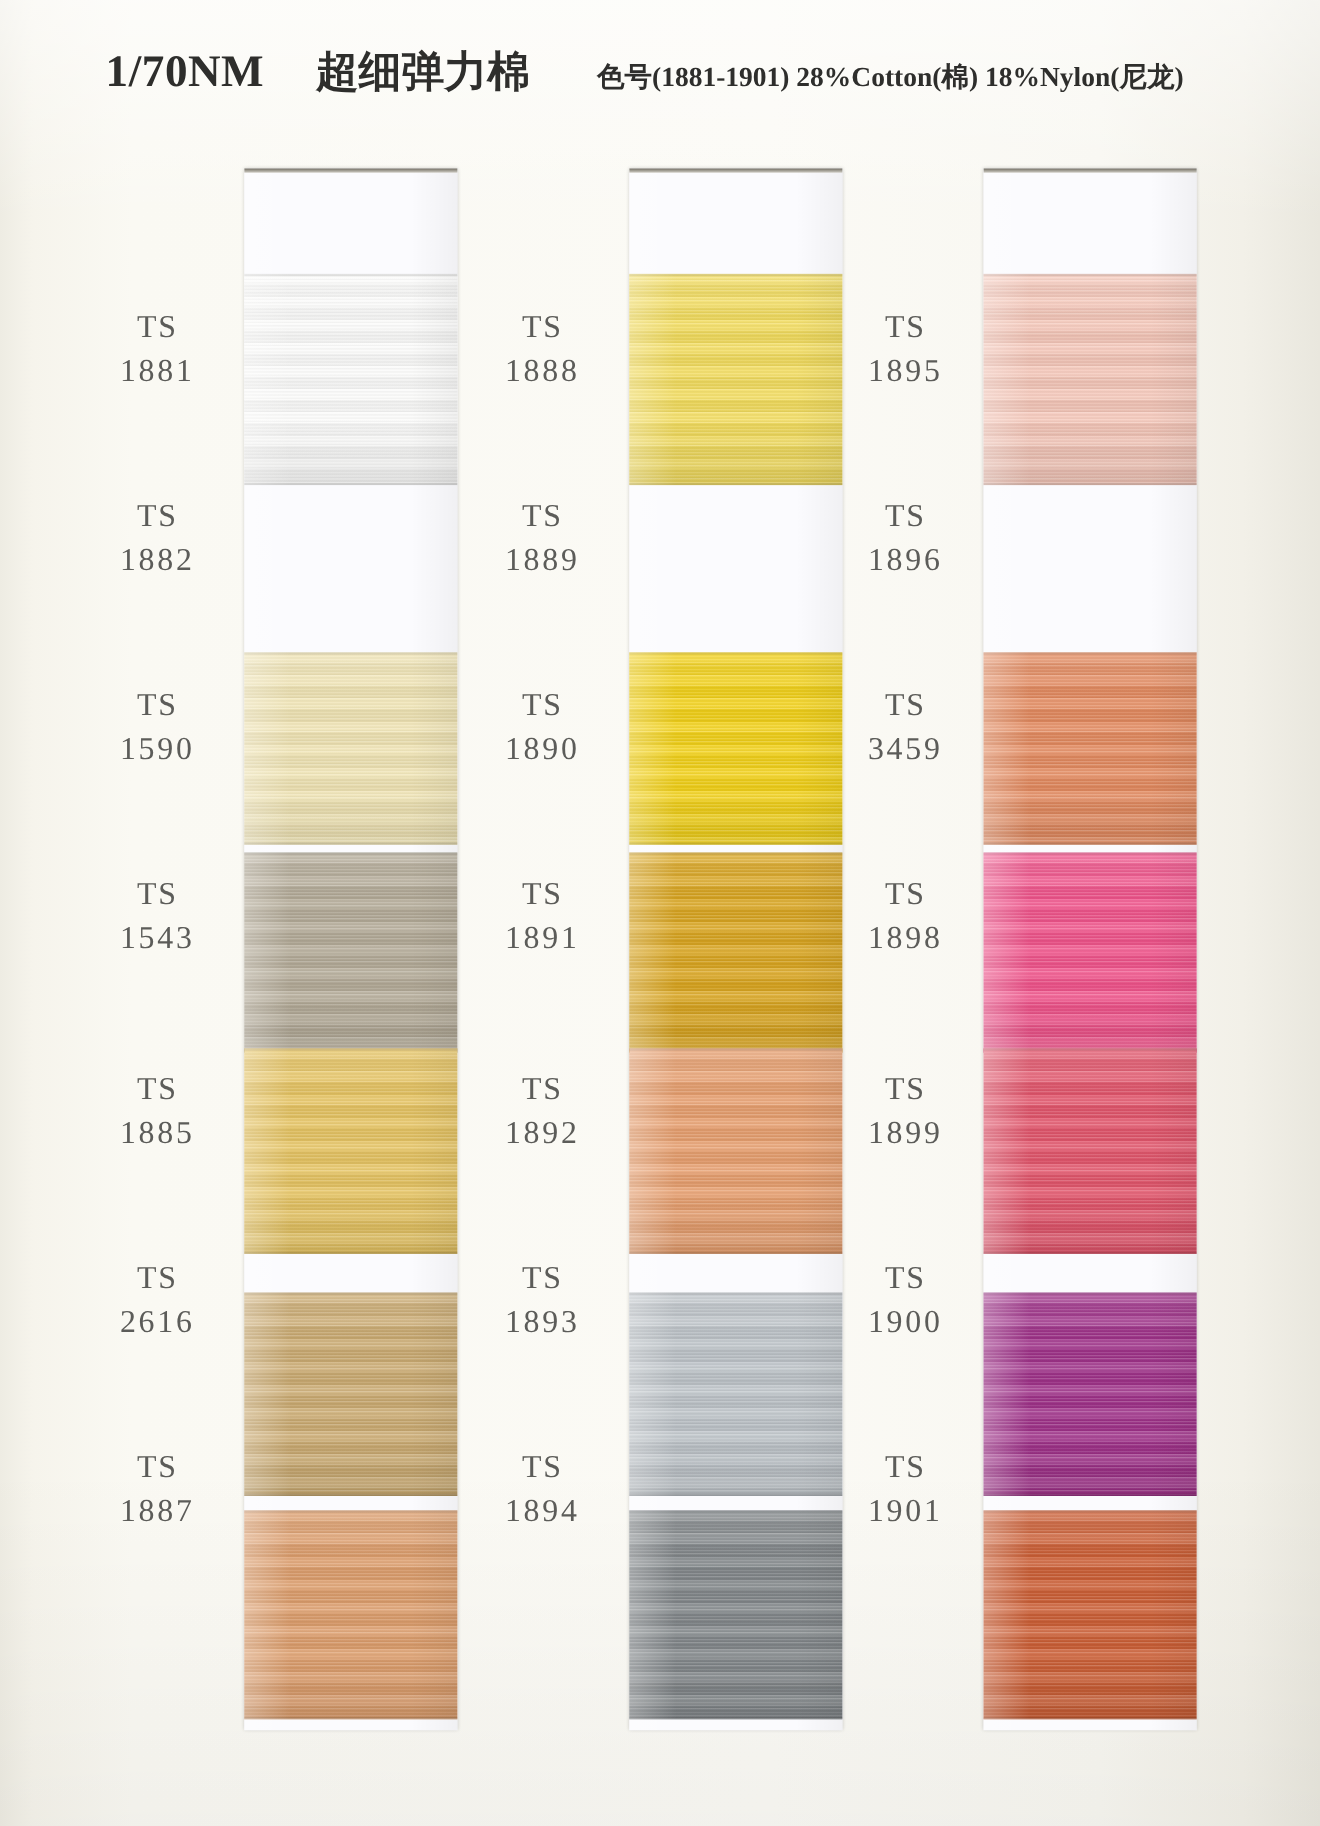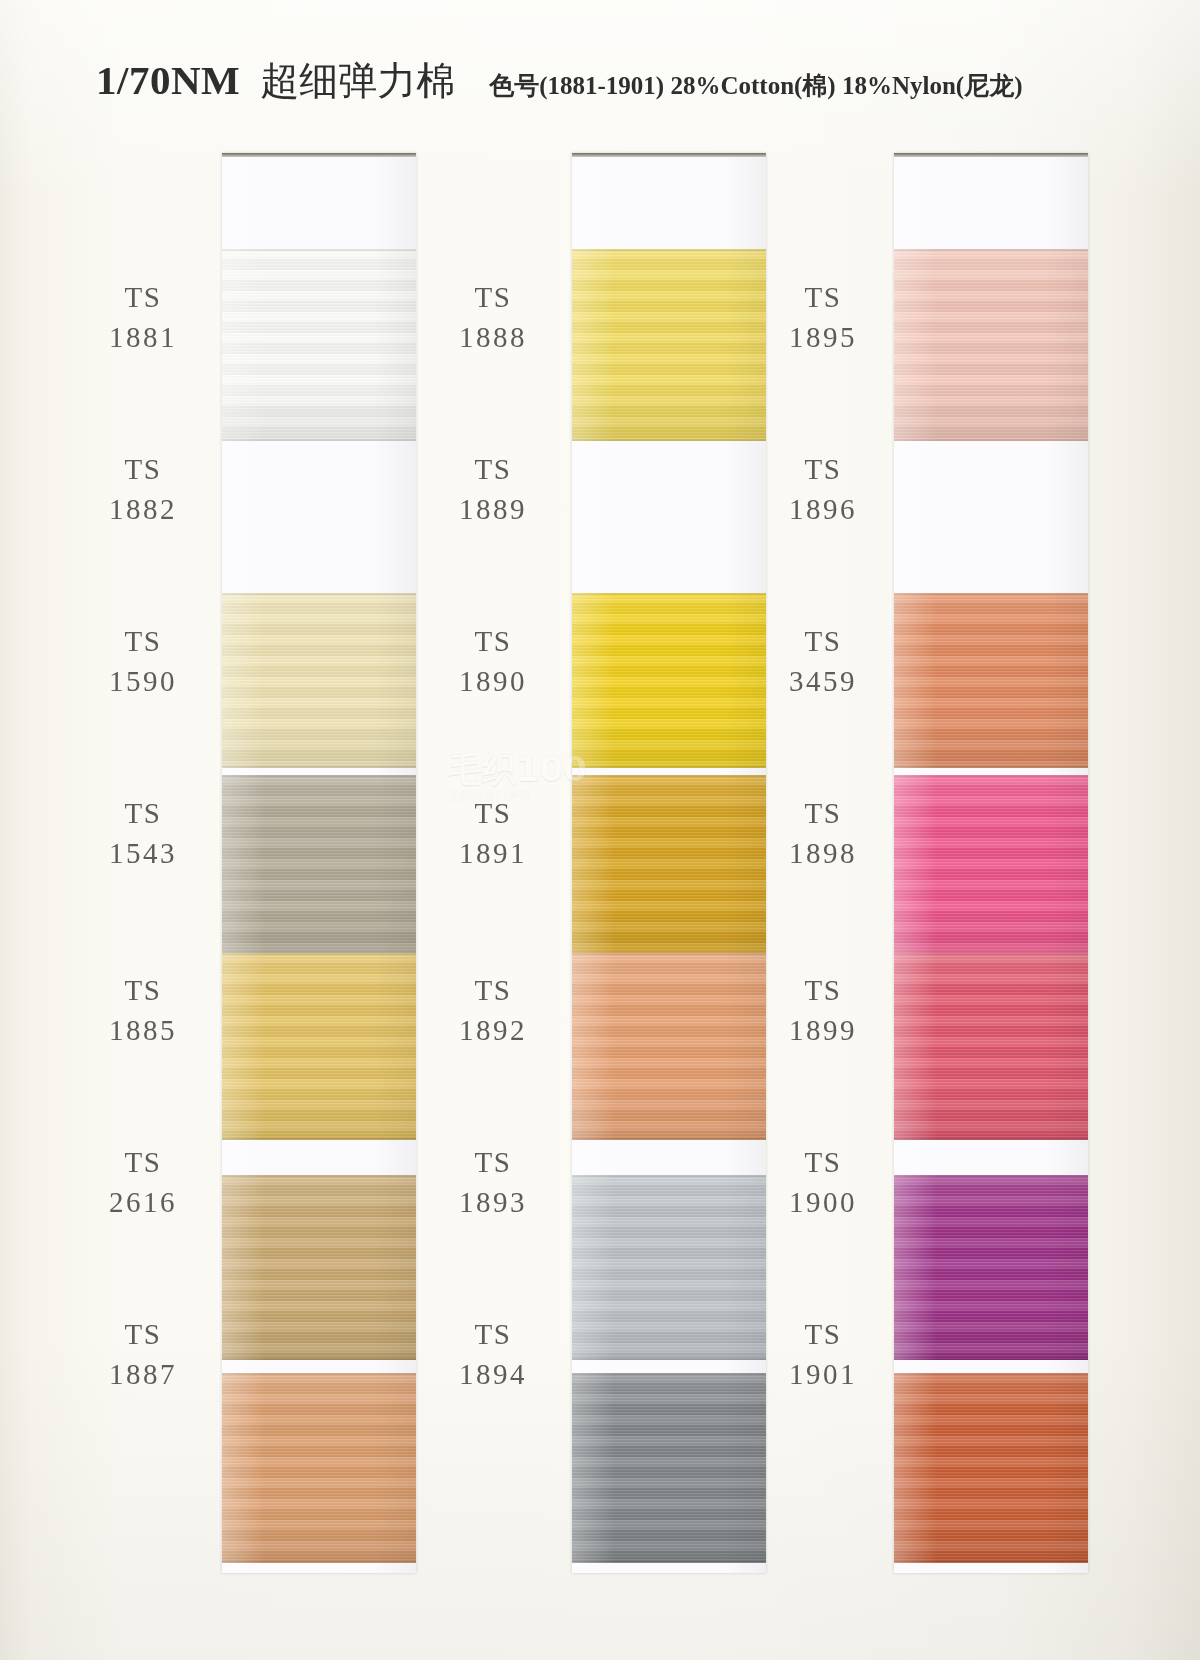--- a/index.html
+++ b/index.html
@@ -31,39 +31,40 @@
     background:
       linear-gradient(180deg, rgba(255,255,255,0.55) 0%, rgba(255,255,255,0.0) 12%,
                       rgba(0,0,0,0.0) 80%, rgba(0,0,0,0.035) 100%);
     pointer-events: none;
   }
 
   
   #header {
     position: absolute;
     left: 96px;
-    top: 60px;
+    top: 44px;
     width: 980px;
     height: 62px;
     display: flex;
     align-items: baseline;
     white-space: nowrap;
     color: #2e2e2c;
+    justify-content: space-between;
   }
   #title-main {
     font-family: "Liberation Serif", serif;
     font-size: 41px;
     font-weight: 700;
     letter-spacing: 0.5px;
     line-height: 1;
   }
   #title-cn {
     font-family: "DejaVu Sans", sans-serif;
     font-size: 39px;
-    font-weight: 400;
+    font-weight: 700;
     margin-left: 20px;
     line-height: 1;
   }
   #title-sub {
     font-family: "Liberation Serif", serif;
     font-size: 25px;
     font-weight: 700;
     margin-left: 34px;
     line-height: 1;
     letter-spacing: 0px;
@@ -362,101 +363,97 @@
           <div class="base" style="background: rgb(204, 95, 54);"></div>
           <div class="threads"></div>
           <div class="bands"></div>
           <div class="shade"></div>
           <div class="edge-top"></div>
           <div class="edge-bot"></div>
         </div>
       </div>
   </div>
 
-  <div id="watermark">
-    <div class="wm-text">毛织100</div>
-    <div class="wm-sub">毛织行业门户网</div>
+<div class="label lab-col-1" style="top: 277px;">
+      <span class="code">TS</span>
+      <span class="num">1881</span>
+    </div>
+    <div class="label lab-col-1" style="top: 449px;">
+      <span class="code">TS</span>
+      <span class="num">1882</span>
+    </div>
+    <div class="label lab-col-1" style="top: 621px;">
+      <span class="code">TS</span>
+      <span class="num">1590</span>
+    </div>
+    <div class="label lab-col-1" style="top: 793px;">
+      <span class="code">TS</span>
+      <span class="num">1543</span>
+    </div>
+    <div class="label lab-col-1" style="top: 970px;">
+      <span class="code">TS</span>
+      <span class="num">1885</span>
+    </div>
+    <div class="label lab-col-1" style="top: 1142px;">
+      <span class="code">TS</span>
+      <span class="num">2616</span>
+    </div>
+    <div class="label lab-col-1" style="top: 1314px;">
+      <span class="code">TS</span>
+      <span class="num">1887</span>
+    </div>
+    <div class="label lab-col-2" style="top: 277px;">
+      <span class="code">TS</span>
+      <span class="num">1888</span>
+    </div>
+    <div class="label lab-col-2" style="top: 449px;">
+      <span class="code">TS</span>
+      <span class="num">1889</span>
+    </div>
+    <div class="label lab-col-2" style="top: 621px;">
+      <span class="code">TS</span>
+      <span class="num">1890</span>
+    </div>
+    <div class="label lab-col-2" style="top: 793px;">
+      <span class="code">TS</span>
+      <span class="num">1891</span>
+    </div>
+    <div class="label lab-col-2" style="top: 970px;">
+      <span class="code">TS</span>
+      <span class="num">1892</span>
+    </div>
+    <div class="label lab-col-2" style="top: 1142px;">
+      <span class="code">TS</span>
+      <span class="num">1893</span>
+    </div>
+    <div class="label lab-col-2" style="top: 1314px;">
+      <span class="code">TS</span>
+      <span class="num">1894</span>
+    </div>
+    <div class="label lab-col-3" style="top: 277px;">
+      <span class="code">TS</span>
+      <span class="num">1895</span>
+    </div>
+    <div class="label lab-col-3" style="top: 449px;">
+      <span class="code">TS</span>
+      <span class="num">1896</span>
+    </div>
+    <div class="label lab-col-3" style="top: 621px;">
+      <span class="code">TS</span>
+      <span class="num">3459</span>
+    </div>
+    <div class="label lab-col-3" style="top: 793px;">
+      <span class="code">TS</span>
+      <span class="num">1898</span>
+    </div>
+    <div class="label lab-col-3" style="top: 970px;">
+      <span class="code">TS</span>
+      <span class="num">1899</span>
+    </div>
+    <div class="label lab-col-3" style="top: 1142px;">
+      <span class="code">TS</span>
+      <span class="num">1900</span>
+    </div>
+    <div class="label lab-col-3" style="top: 1314px;">
+      <span class="code">TS</span>
+      <span class="num">1901</span>
+    </div>
   </div>
-<div class="label lab-col-1" style="top: 277px;">
-      <span class="code">TS</span>
-      <span class="num">1881</span>
-    </div>
-    <div class="label lab-col-1" style="top: 449px;">
-      <span class="code">TS</span>
-      <span class="num">1882</span>
-    </div>
-    <div class="label lab-col-1" style="top: 621px;">
-      <span class="code">TS</span>
-      <span class="num">1590</span>
-    </div>
-    <div class="label lab-col-1" style="top: 793px;">
-      <span class="code">TS</span>
-      <span class="num">1543</span>
-    </div>
-    <div class="label lab-col-1" style="top: 970px;">
-      <span class="code">TS</span>
-      <span class="num">1885</span>
-    </div>
-    <div class="label lab-col-1" style="top: 1142px;">
-      <span class="code">TS</span>
-      <span class="num">2616</span>
-    </div>
-    <div class="label lab-col-1" style="top: 1314px;">
-      <span class="code">TS</span>
-      <span class="num">1887</span>
-    </div>
-    <div class="label lab-col-2" style="top: 277px;">
-      <span class="code">TS</span>
-      <span class="num">1888</span>
-    </div>
-    <div class="label lab-col-2" style="top: 449px;">
-      <span class="code">TS</span>
-      <span class="num">1889</span>
-    </div>
-    <div class="label lab-col-2" style="top: 621px;">
-      <span class="code">TS</span>
-      <span class="num">1890</span>
-    </div>
-    <div class="label lab-col-2" style="top: 793px;">
-      <span class="code">TS</span>
-      <span class="num">1891</span>
-    </div>
-    <div class="label lab-col-2" style="top: 970px;">
-      <span class="code">TS</span>
-      <span class="num">1892</span>
-    </div>
-    <div class="label lab-col-2" style="top: 1142px;">
-      <span class="code">TS</span>
-      <span class="num">1893</span>
-    </div>
-    <div class="label lab-col-2" style="top: 1314px;">
-      <span class="code">TS</span>
-      <span class="num">1894</span>
-    </div>
-    <div class="label lab-col-3" style="top: 277px;">
-      <span class="code">TS</span>
-      <span class="num">1895</span>
-    </div>
-    <div class="label lab-col-3" style="top: 449px;">
-      <span class="code">TS</span>
-      <span class="num">1896</span>
-    </div>
-    <div class="label lab-col-3" style="top: 621px;">
-      <span class="code">TS</span>
-      <span class="num">3459</span>
-    </div>
-    <div class="label lab-col-3" style="top: 793px;">
-      <span class="code">TS</span>
-      <span class="num">1898</span>
-    </div>
-    <div class="label lab-col-3" style="top: 970px;">
-      <span class="code">TS</span>
-      <span class="num">1899</span>
-    </div>
-    <div class="label lab-col-3" style="top: 1142px;">
-      <span class="code">TS</span>
-      <span class="num">1900</span>
-    </div>
-    <div class="label lab-col-3" style="top: 1314px;">
-      <span class="code">TS</span>
-      <span class="num">1901</span>
-    </div>
-  </div>
 
 </body></html>

